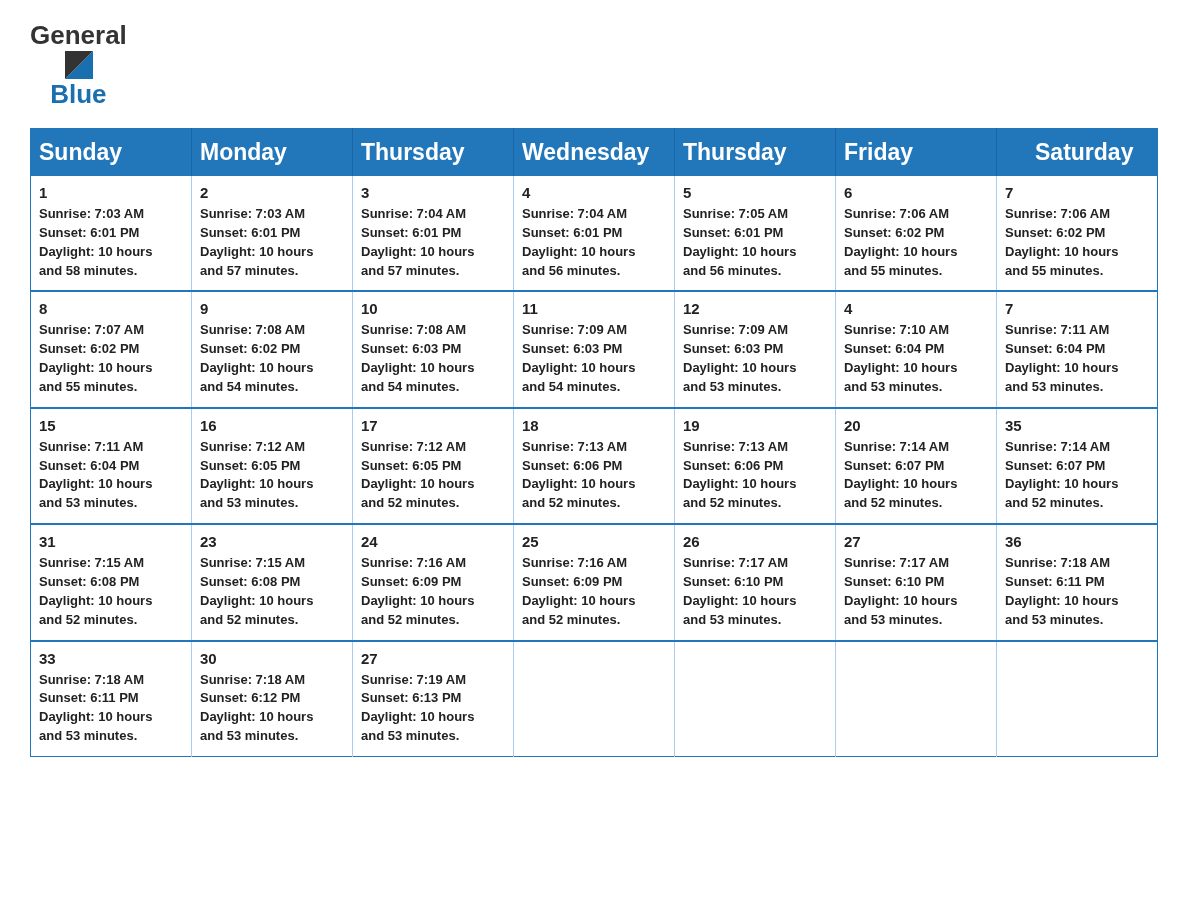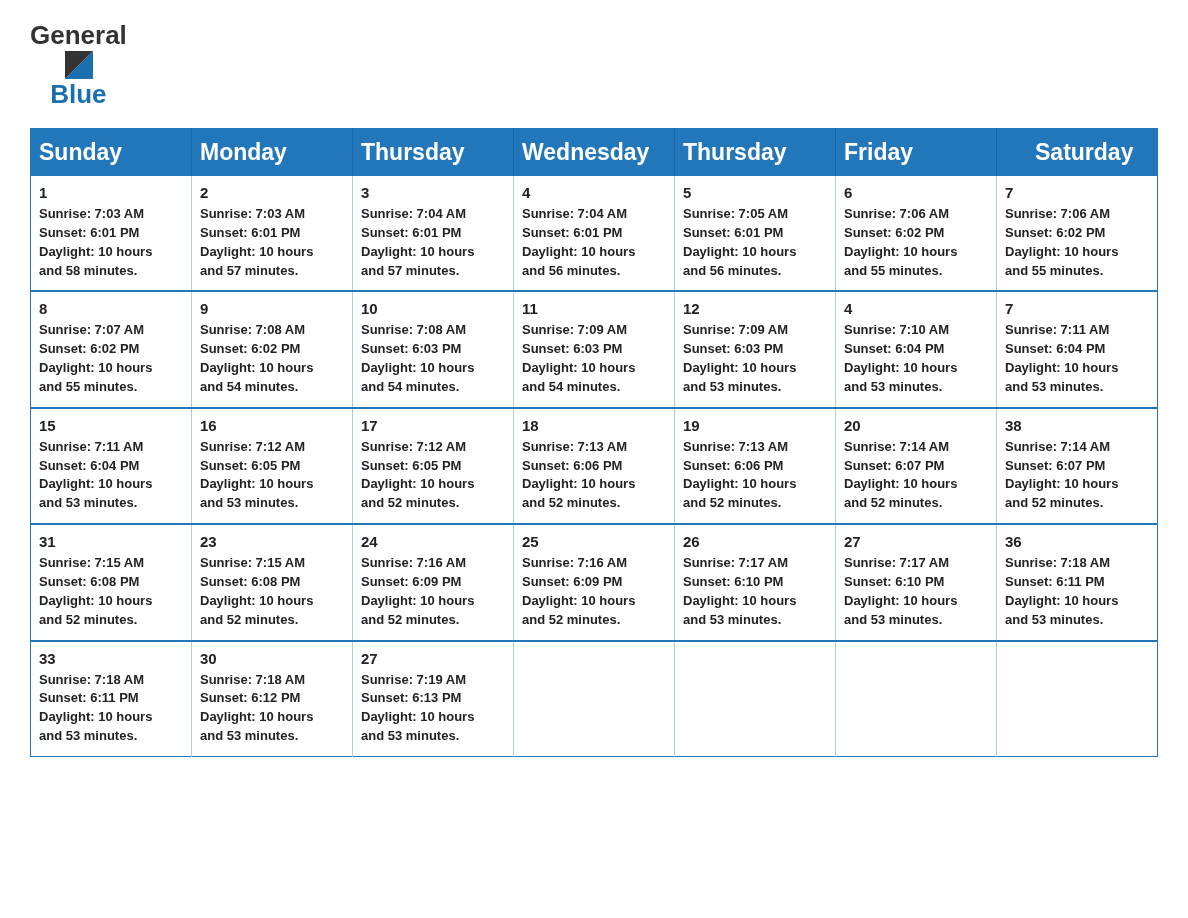--- a/index.html
+++ b/index.html
@@ -214,21 +214,21 @@
         </td>
         <td>
           <span class="day-number">19</span>
 <div class="day-info">Sunrise: 7:13 AM<br>Sunset: 6:06 PM<br>Daylight: 10 hours<br>and 52 minutes.</div>
         </td>
         <td>
           <span class="day-number">20</span>
 <div class="day-info">Sunrise: 7:14 AM<br>Sunset: 6:07 PM<br>Daylight: 10 hours<br>and 52 minutes.</div>
         </td>
         <td>
-          <span class="day-number">38</span>
+          <span class="day-number">35</span>
 <div class="day-info">Sunrise: 7:14 AM<br>Sunset: 6:07 PM<br>Daylight: 10 hours<br>and 52 minutes.</div>
         </td>
       </tr>
       <tr>
         <td>
           <span class="day-number">31</span>
 <div class="day-info">Sunrise: 7:15 AM<br>Sunset: 6:08 PM<br>Daylight: 10 hours<br>and 52 minutes.</div>
         </td>
         <td>
           <span class="day-number">23</span>

